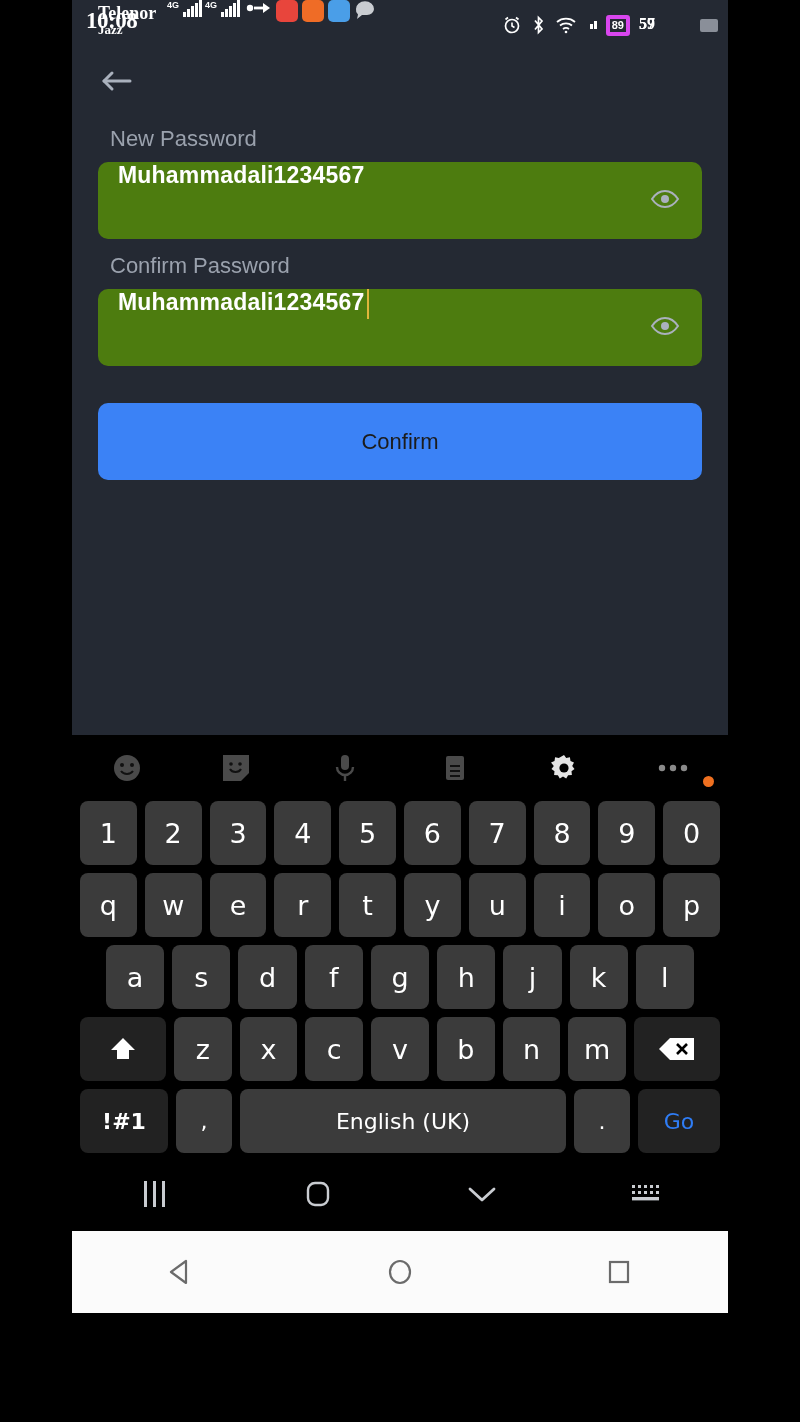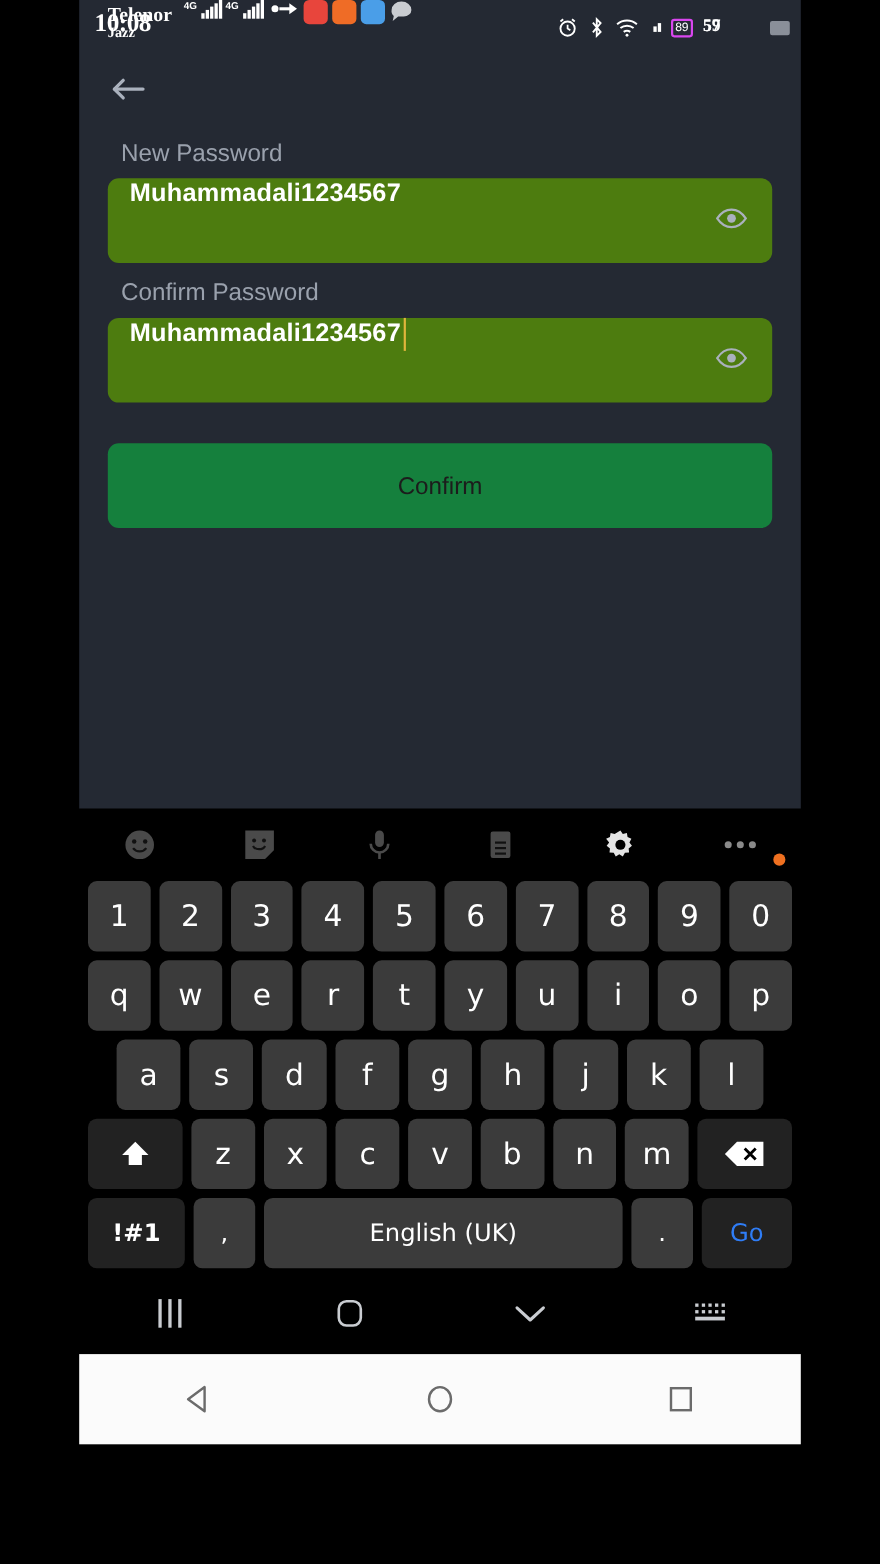--- a/index.html
+++ b/index.html
@@ -38,22 +38,22 @@
     font-family: "Liberation Serif", serif; white-space:nowrap;
   }
   .sig { display:flex; align-items:flex-end; gap:1px; margin-left:4px;}
   .sig i { display:block; width:3px; background:#fff; }
   .sig i:nth-child(1){height:5px} .sig i:nth-child(2){height:8px}
   .sig i:nth-child(3){height:11px} .sig i:nth-child(4){height:14px}
   .sig i:nth-child(5){height:17px}
   .gtag { font-size:9px; font-weight:700; vertical-align:top; margin-left:3px;}
   .appicon { width:22px; height:22px; border-radius:5px; margin-left:4px; display:inline-block;}
   .bat-box {
-    border:2px solid #d946ef; border-radius:3px; padding:0 2px;
-    font-size:11px; font-weight:400; line-height:13px;
+    border:4px solid #d946ef; border-radius:3px; padding:0 2px;
+    font-size:11px; font-weight:700; line-height:13px;
   }
   .pct-stack { position:relative; width:52px; height:20px;}
   .pct-stack span { position:absolute; top:0; font-size:16px; font-weight:700;
     font-family:"Liberation Serif", serif; }
   .bat-icon { width:18px; height:13px; background:#8a8f99; border-radius:2px;}
   
   .app {
     background: #242933;
     height: 685px;
     position: relative;
@@ -81,21 +81,21 @@
     display:inline-block; width:2px; height:30px; background:#e0b53c;
     margin-left:2px; vertical-align:-6px;
   }
   .eye { position:absolute; right:22px; top:50%; transform:translateY(-50%); }
   .rules { margin: 14px 0 0 4px; }
   .rule { display:flex; align-items:center; gap:11px; margin-bottom:9px; }
   .rule .txt { color:#838b98; font-size:17px; }
   .confirm-btn {
     margin-top: 37px;
     height: 77px; border-radius:10px;
-    background:#15803d;
+    background:#3b82f6;
     display:flex; align-items:center; justify-content:center;
     color:#1c1c1c; font-size:22px; border:none; width:100%;
     font-family:"Liberation Sans", sans-serif;
   }
   
   .keyboard { background:#000; padding: 0 0 4px; }
   .kbtoolbar { height:66px; display:flex; align-items:center; }
   .kbtool { flex:1; display:flex; align-items:center; justify-content:center; position:relative;}
   .badge {
     position:absolute; width:11px; height:11px; border-radius:50%;

